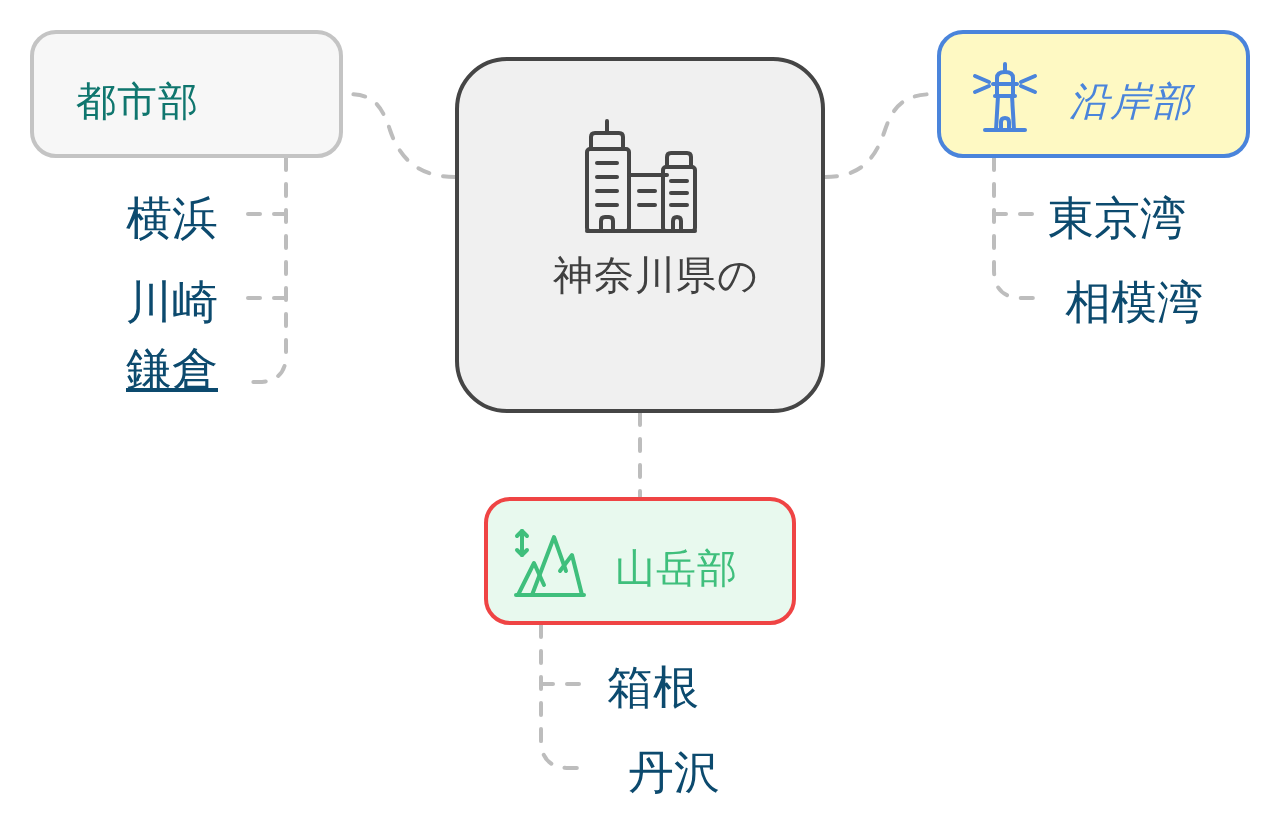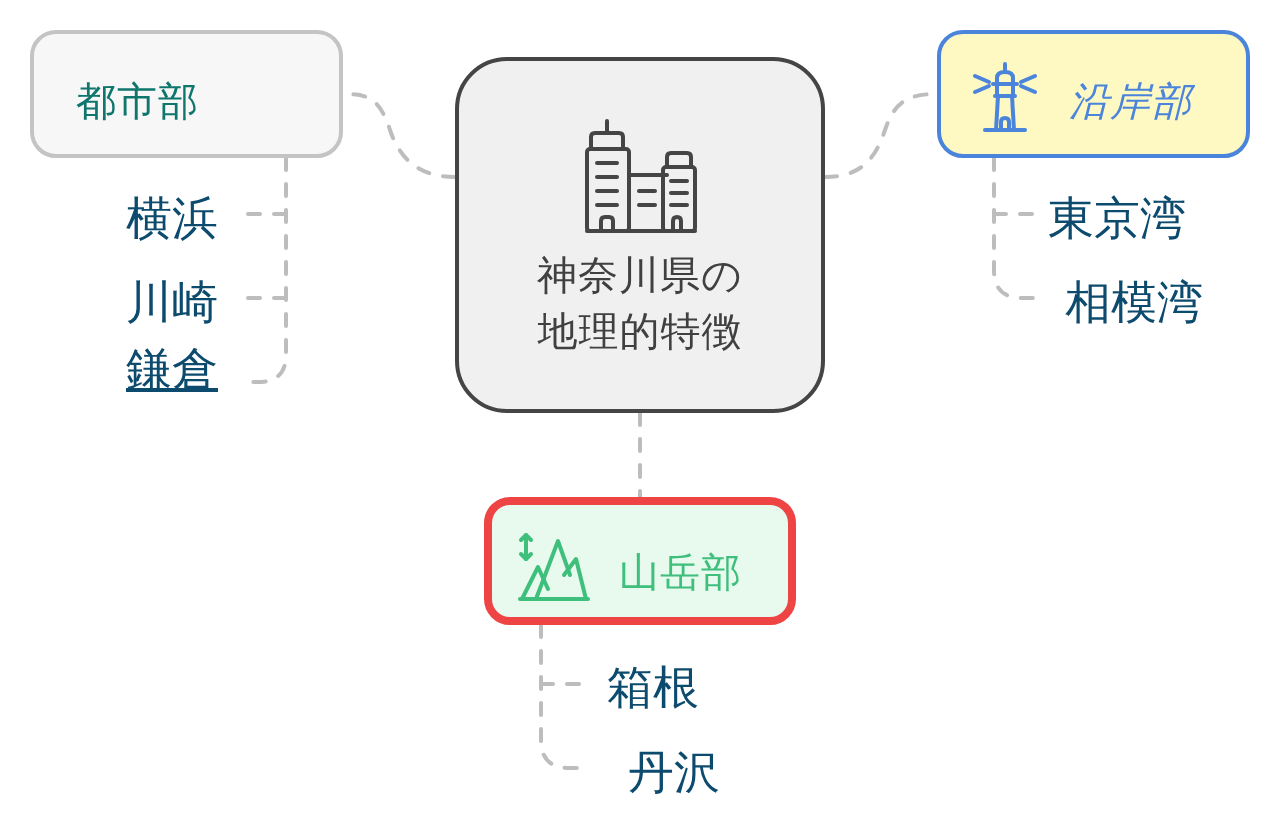--- a/index.html
+++ b/index.html
@@ -16,25 +16,25 @@
   #node-urban .icon { position: absolute; left: 210px; top: 30px; }
   #node-coast { left: 937px; top: 30px; width: 313px; height: 128px;
                 background: #fef9c3; border: 4px solid #4a84db; font-style: italic; }
   #node-coast .node-label { color: #4a84db; position: absolute; left: 128px; top: 40px; }
   #node-coast .icon { position: absolute; left: 26px; top: 26px; }
   #node-center { left: 455px; top: 57px; width: 370px; height: 356px;
                  background: #f0f0f0; border: 4px solid #454545; border-radius: 52px;
                  flex-direction: column; justify-content: flex-start; }
   #node-center .icon { position: absolute; left: 126px; top: 58px; }
   #node-center .node-label { position: absolute; left: 0; width: 100%; text-align: center;
-                 color: #404040; font-size: 40px; line-height: 56px; }
+                 color: #404040; font-size: 40px; line-height: 56px; padding-left: 16px; }
   #center-line1 { top: 186px; }
   #center-line2 { top: 242px; }
   #node-mountain { left: 484px; top: 497px; width: 312px; height: 128px;
-                   background: #e8f9ee; border: 8px solid #ef4444; }
+                   background: #e8f9ee; border: 4px solid #ef4444; }
   #node-mountain .node-label { color: #3fbf7c; position: absolute; left: 127px; top: 40px; }
   #node-mountain .icon { position: absolute; left: 26px; top: 26px; }
 </style>
 </head>
 <body>
 
 <svg id="connectors" xmlns="http://www.w3.org/2000/svg">
   <g fill="none" stroke="#bdbdbd" stroke-width="4" stroke-linecap="round" stroke-dasharray="12 14">
 
     <path d="M455 177 C 420 177, 400 160, 390 130 C 380 100, 370 94, 345 94"></path>
@@ -102,21 +102,20 @@
         <line x1="54" y1="86" x2="70" y2="86"></line>
         <line x1="86" y1="62" x2="102" y2="62"></line>
         <line x1="86" y1="74" x2="102" y2="74"></line>
         <line x1="86" y1="86" x2="102" y2="86"></line>
         <path d="M16 112 L 16 102 Q 16 98 20 98 L 24 98 Q 28 98 28 102 L 28 112"></path>
         <path d="M88 112 L 88 102 Q 88 98 92 98 Q 96 98 96 102 L 96 112"></path>
       </g>
     </svg>
   </span>
   <span class="node-label" id="center-line1">神奈川県の</span>
-  <span class="node-label" id="center-line2">地理的特徴</span>
 </div>
 
 <div class="node" id="node-mountain">
   <span class="icon">
     <svg width="74" height="74" viewBox="0 0 74 74">
       <g fill="none" stroke="#3fbf7c" stroke-width="4" stroke-linecap="round" stroke-linejoin="round">
         <line x1="8" y1="4" x2="8" y2="28"></line>
         <path d="M3 9 L 8 4 L 13 9"></path>
         <path d="M3 23 L 8 28 L 13 23"></path>
         <path d="M4 68 L 20 36 L 30 58"></path>

